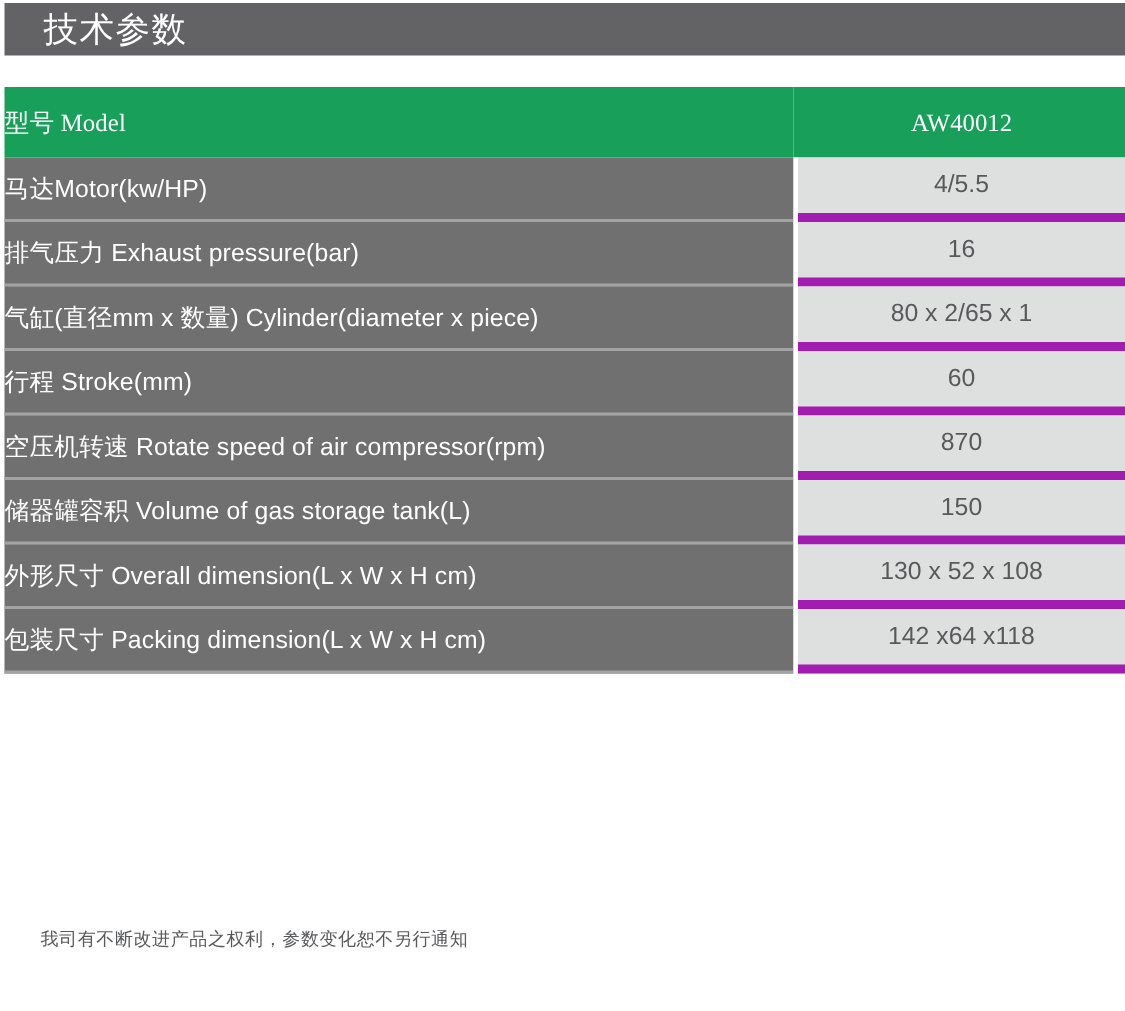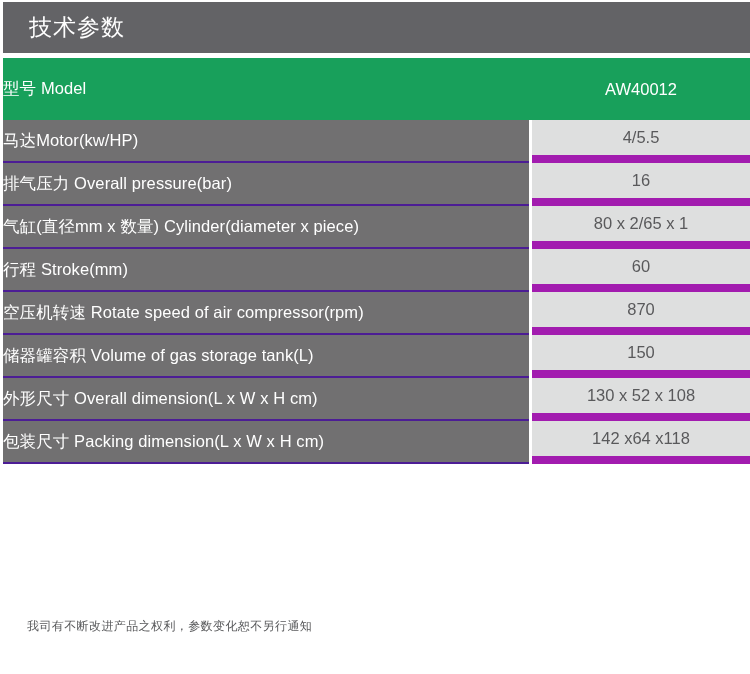--- a/index.html
+++ b/index.html
@@ -20,21 +20,21 @@
     height: 674px;
     background: #ffffff;
   }
 
   
   .title-band {
     position: absolute;
     left: 3px;
     top: 2px;
     width: 747px;
-    height: 51px;
+    height: 35px;
     background: #636366;
     display: flex;
     align-items: center;
   }
   .title-text {
     color: #ffffff;
     font-size: 23px;
     letter-spacing: 1px;
     padding-left: 26px;
     font-weight: 400;
@@ -62,46 +62,47 @@
   }
 
   .cell-label {
     width: 526px;
     height: 43px;
     background: #717071;
     color: #ffffff;
     font-size: 16.5px;
     padding-left: 25px;
     box-sizing: border-box;
-    border-bottom: 2px solid #4c1d95;
+    border-bottom: 2px solid #a3a3a3;
     white-space: nowrap;
     letter-spacing: 0.1px;
   }
   .cell-gap {
     width: 3px;
     background: #ffffff;
     border: none;
   }
   .cell-value {
     height: 43px;
     background: #dedfdf;
     color: #59595b;
     font-size: 16.5px;
     text-align: center;
     box-sizing: border-box;
-    border-bottom: 8px solid #a21caf;
+    border-bottom: 6px solid #a21caf;
     white-space: nowrap;
   }
 
   tr.row-head .cell-label,
   tr.row-head .cell-value {
-    height: 62px;
+    height: 47px;
     background: #18a05b;
     color: #ffffff;
     border-bottom: none;
+    font-family: Liberation Serif, serif;
   }
   tr.row-head .cell-value {
     color: #ffffff;
   }
 
   tr.row-last .cell-label,
   tr.row-last .cell-value {
     border-bottom: none;
   }
 
@@ -131,21 +132,21 @@
         <td class="cell-label">型号 Model</td>
         <td class="cell-gap"></td>
         <td class="cell-value">AW40012</td>
       </tr>
     <tr class="row-body">
           <td class="cell-label">马达Motor(kw/HP)</td>
           <td class="cell-gap"></td>
           <td class="cell-value">4/5.5</td>
         </tr>
         <tr class="row-body">
-          <td class="cell-label">排气压力 Overall pressure(bar)</td>
+          <td class="cell-label">排气压力 Exhaust pressure(bar)</td>
           <td class="cell-gap"></td>
           <td class="cell-value">16</td>
         </tr>
         <tr class="row-body">
           <td class="cell-label">气缸(直径mm x 数量) Cylinder(diameter x piece)</td>
           <td class="cell-gap"></td>
           <td class="cell-value">80 x 2/65 x 1</td>
         </tr>
         <tr class="row-body">
           <td class="cell-label">行程 Stroke(mm)</td>

